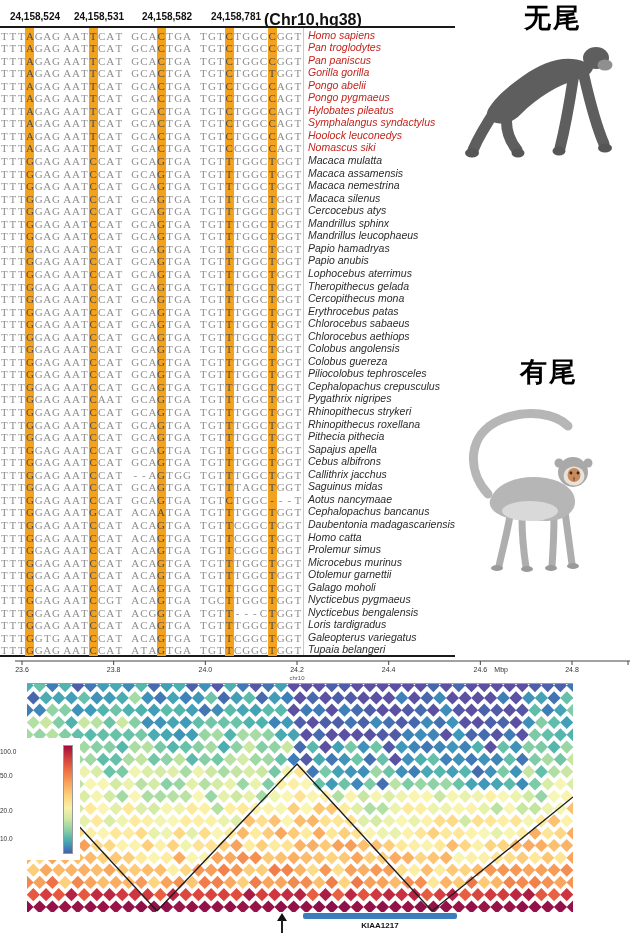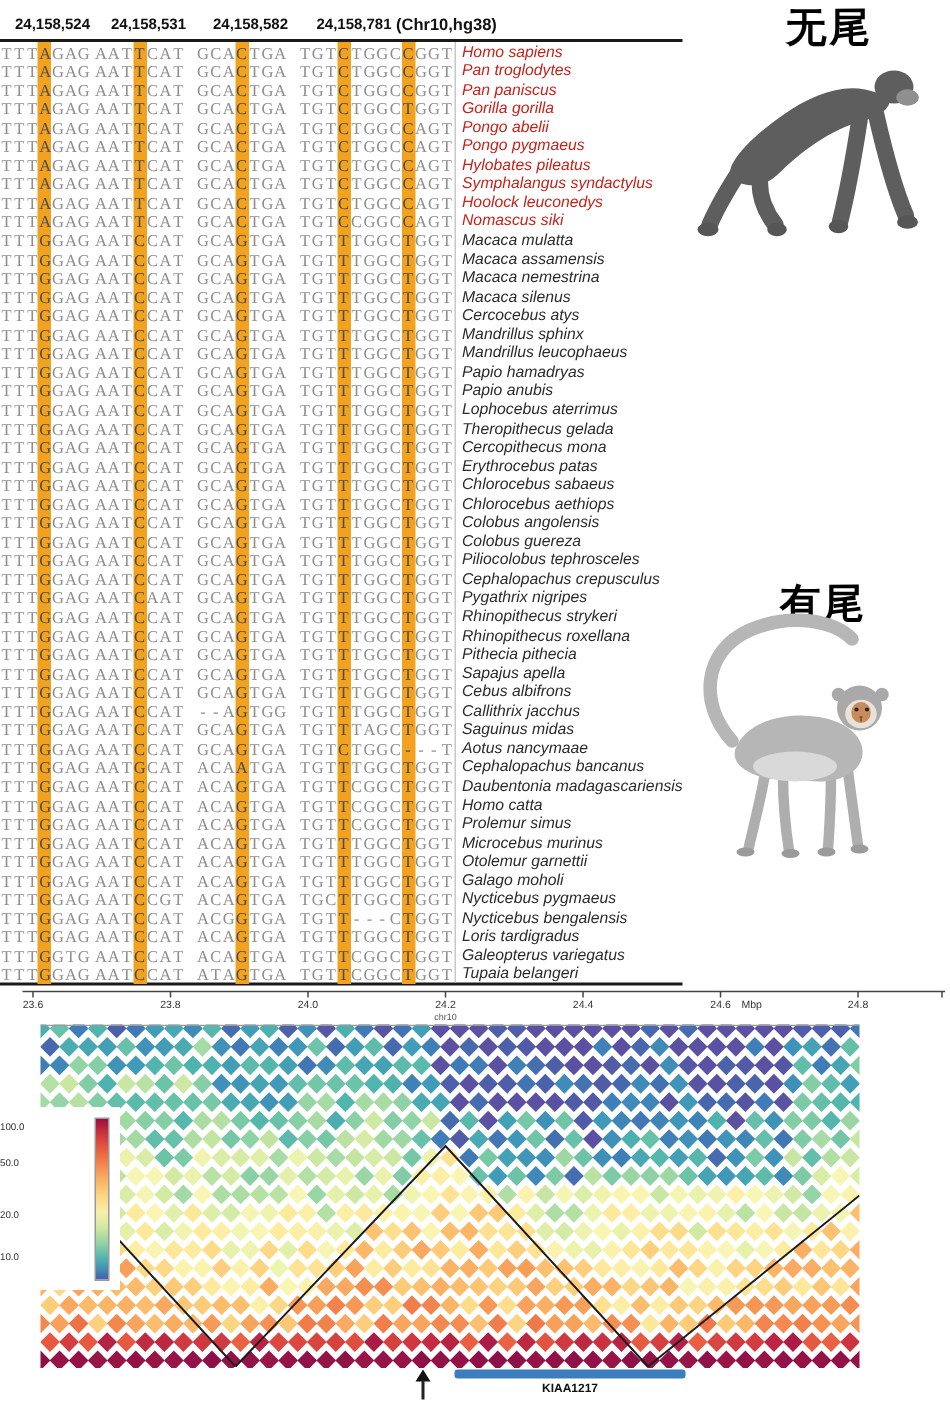--- a/index.html
+++ b/index.html
@@ -2,38 +2,38 @@
 <html><head>
 <meta charset="utf-8">
 <style>
   html,body{margin:0;padding:0;background:#fff;}
   #fig{position:relative;width:633px;height:949px;background:#fff;overflow:hidden;
        font-family:"Liberation Sans",sans-serif;}
 
   
   .poslabel{position:absolute;top:11px;transform:translateX(-50%);
             font-size:10px;font-weight:700;color:#111;white-space:nowrap;}
-  #assembly{position:absolute;top:11px;left:264px;font-size:11px;font-weight:700;color:#111;white-space:nowrap;}
+  #assembly{position:absolute;top:11px;left:264px;font-size:16px;font-weight:700;color:#111;white-space:nowrap;}
   .hline{position:absolute;height:1.6px;background:#1a1a1a;}
   #hdr-line{top:26px;left:0;width:455px;}
   #bot-line{top:655px;left:0;width:455px;}
   .stripe{position:absolute;top:28px;height:628px;width:9px;z-index:0;}
   #vdiv{position:absolute;left:302.5px;top:28px;width:1px;height:627px;background:#c8c8c8;}
   .seqrow{position:absolute;left:0;width:460px;height:12.55px;line-height:12.55px;z-index:1;}
   .blk{position:absolute;top:0;white-space:nowrap;}
   .c{display:inline-block;width:8.6px;text-align:center;
      font-family:"Liberation Serif",serif;font-size:11px;color:#8e8e8e;}
   .c.hl{color:#4d4d4d;}
   .sp{position:absolute;left:308px;top:0;font-size:10.5px;font-style:italic;color:#2b2b2b;white-space:nowrap;}
   .sp.ape{color:#c4231b;}
 
   
   .grouplabel{position:absolute;font-size:27px;font-weight:700;color:#000;letter-spacing:2px;}
   #lbl-apes{left:524px;top:0px;}
-  #lbl-monkeys{left:520px;top:384px;}
+  #lbl-monkeys{left:520px;top:354px;}
 
   
   .illus{position:absolute;}
 
   
   #axis-svg{position:absolute;left:0;top:656px;}
 
   
   #hic-svg{position:absolute;left:27px;top:683px;}
 

